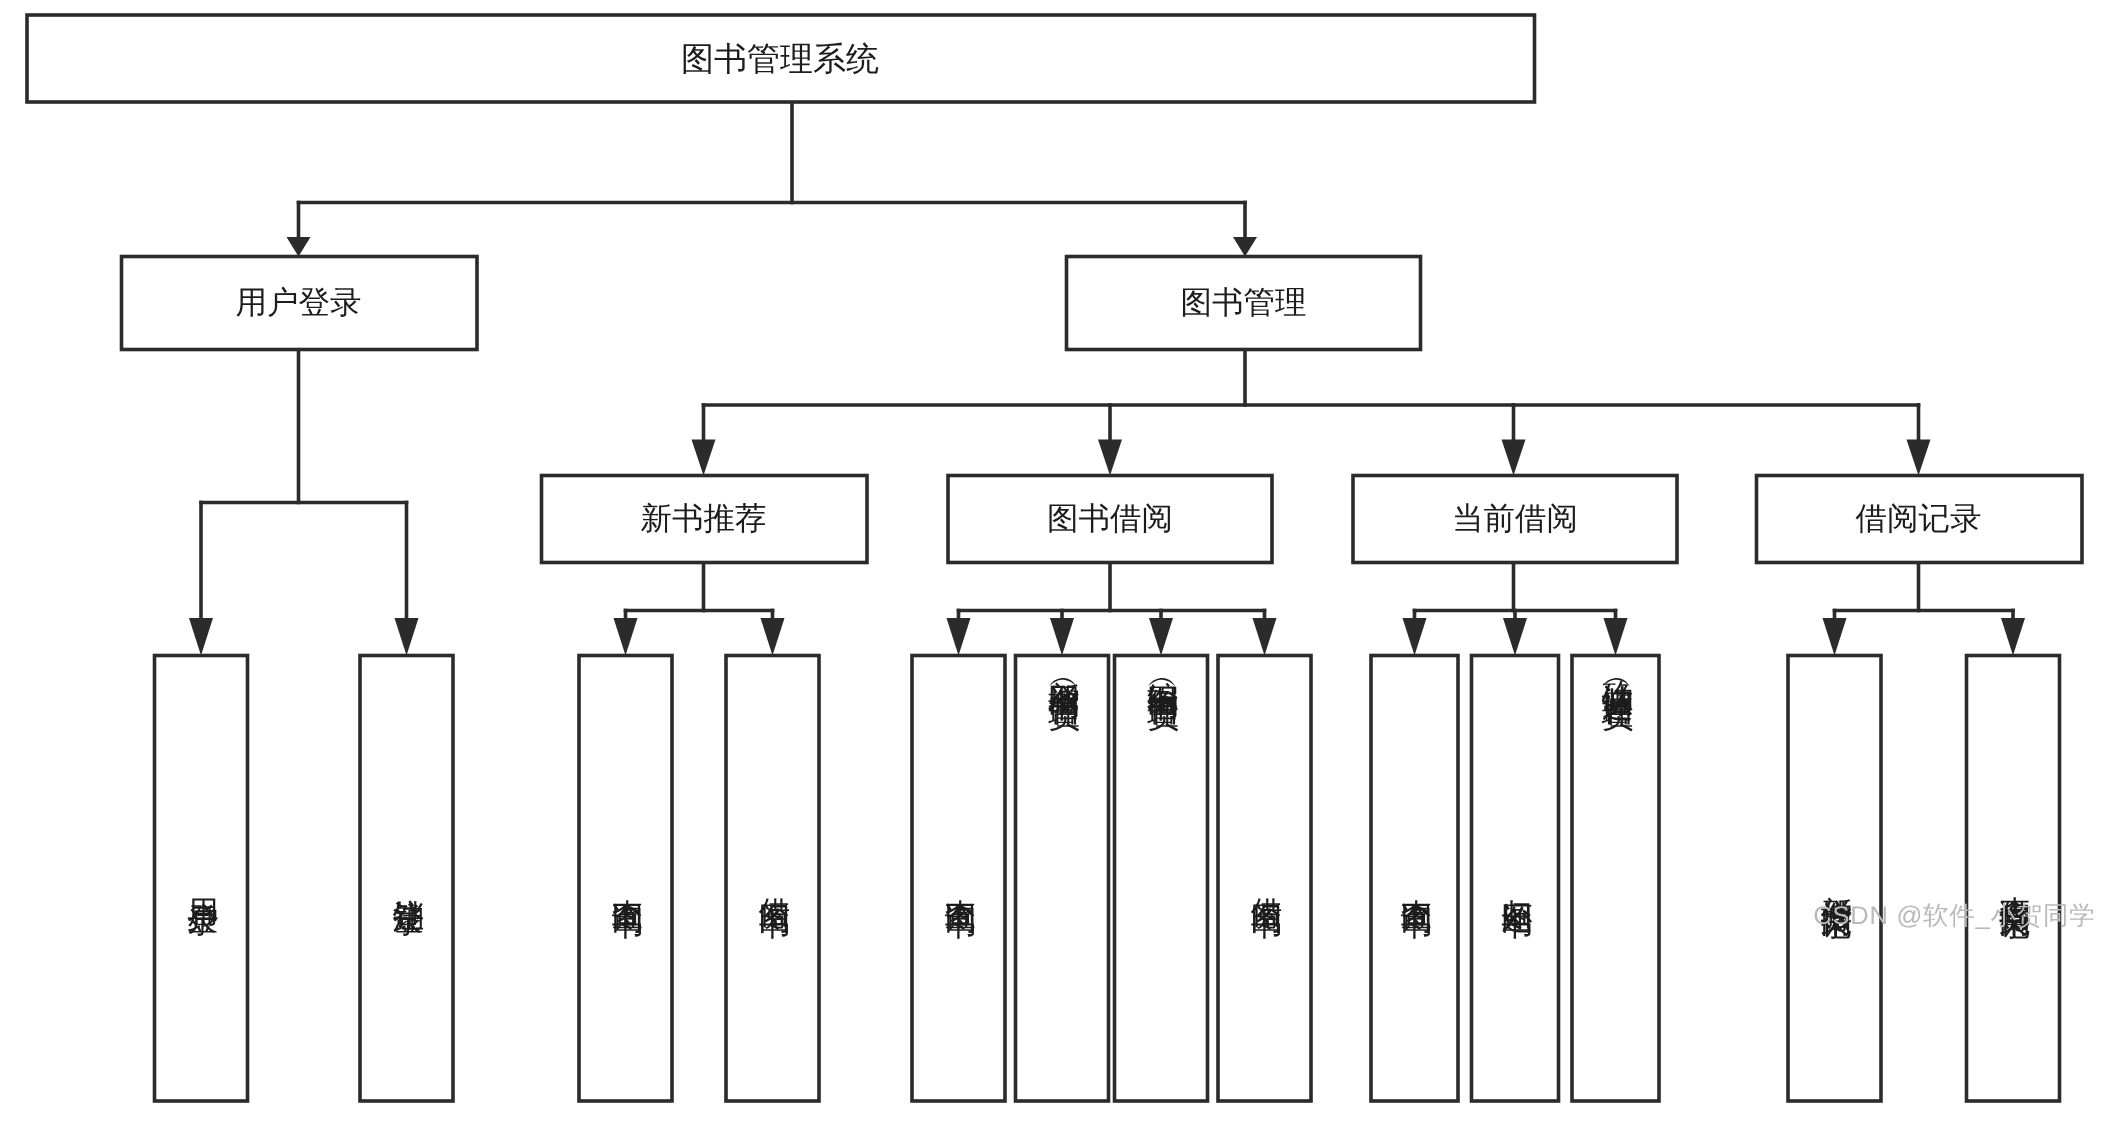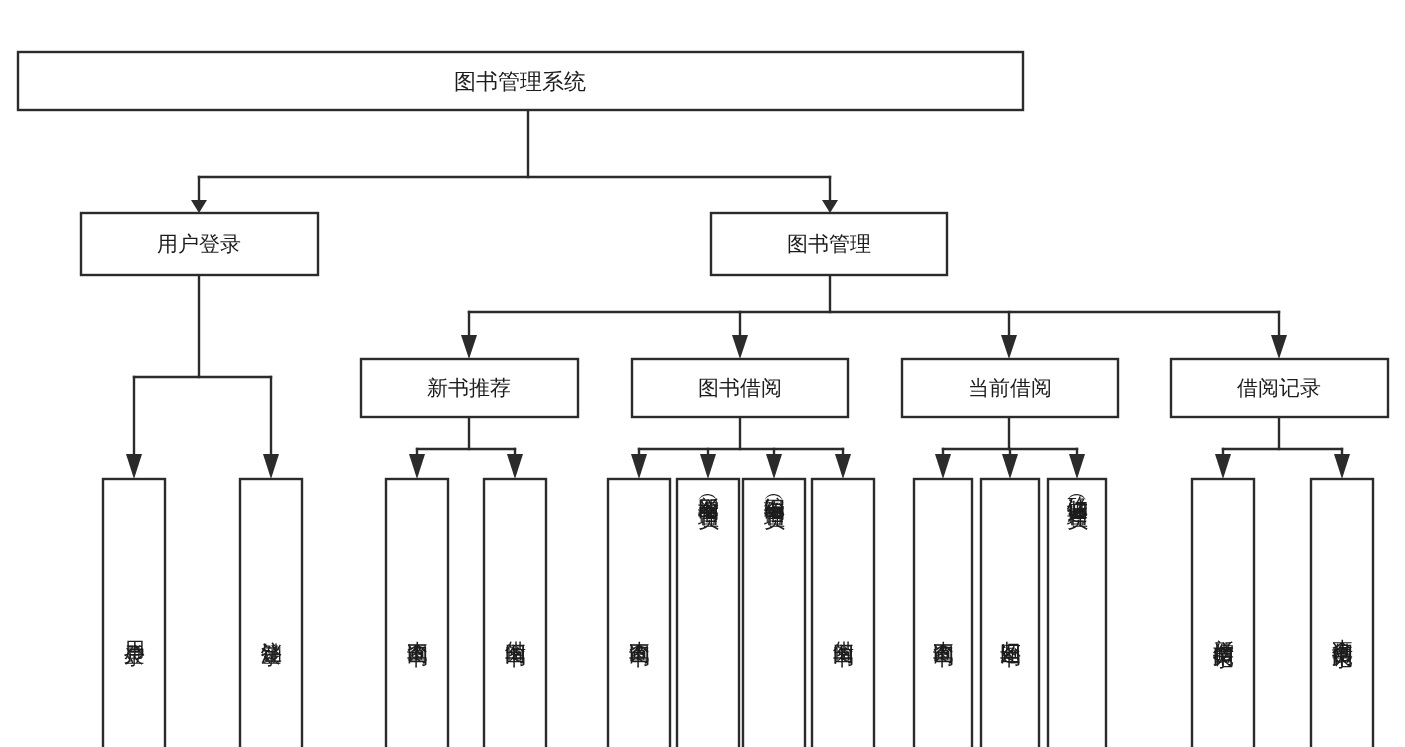--- a/index.html
+++ b/index.html
@@ -12,21 +12,20 @@
     height: 747px;
     position: relative;
     font-family: "Liberation Sans", "DejaVu Sans", sans-serif;
     overflow: hidden;
   }
   #diagram-root {
     position: absolute;
     left: 0; top: 0;
     width: 1405px;
     height: 626px;
-    margin-top: 42px;
   }
   svg.diagram {
     display: block;
     width: 1405px;
     height: 747px;
   }
   .node-box {
     fill: #ffffff;
     stroke: #2b2b2b;
     stroke-width: 2.4;
@@ -235,13 +234,14 @@
   <div class="leaf-label-wrap" style="left:1048px; top:437px; width:58px; height:297px; align-items:flex-start;">
     <span class="leaf-label">确认归还（管理员）</span>
   </div>
   <div class="leaf-label-wrap" style="left:1192px; top:437px; width:62px; height:297px;">
     <span class="leaf-label">新增借阅记录</span>
   </div>
   <div class="leaf-label-wrap" style="left:1311px; top:437px; width:62px; height:297px;">
     <span class="leaf-label">查询借阅记录</span>
   </div>
 
+  <div class="watermark">CSDN @软件_小贺同学</div>
 </div>
 
 </body></html>

